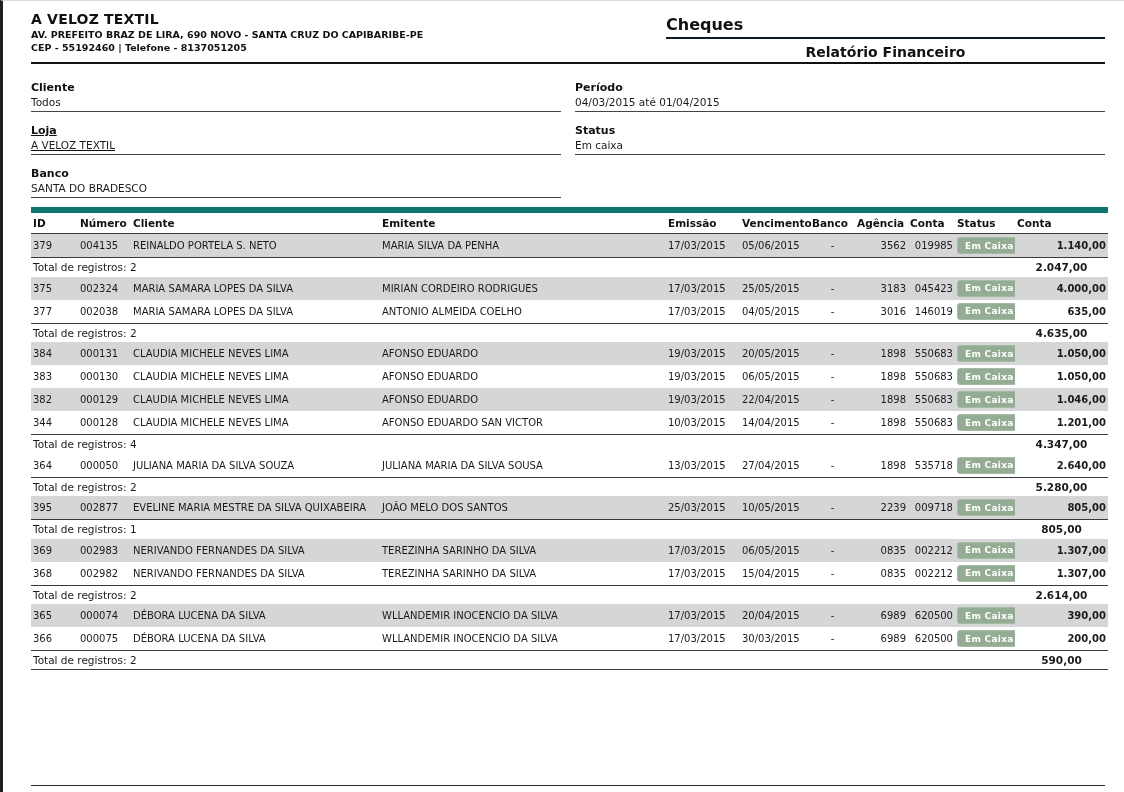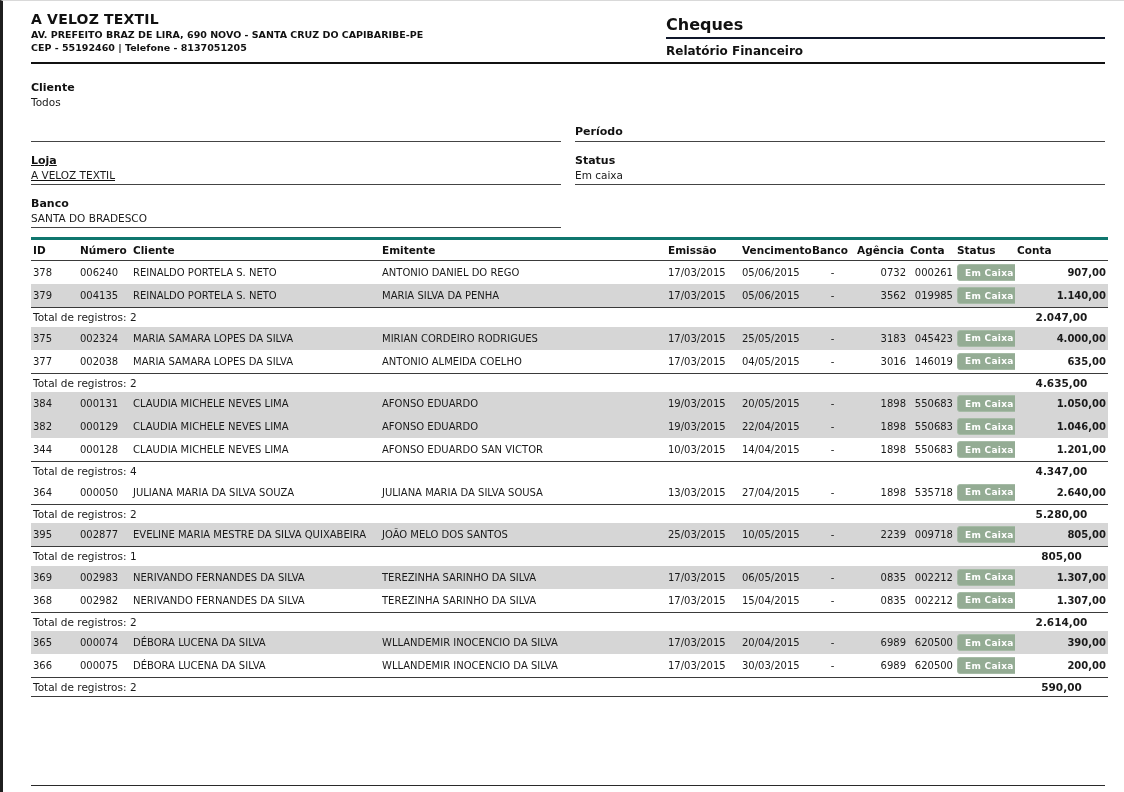--- a/index.html
+++ b/index.html
@@ -13,34 +13,34 @@
     position:relative;
     overflow:hidden;
   }
   .page { padding:10px 19px 0 28px; position:relative; }
 
   
   .company-name { font-size:14px; font-weight:bold; letter-spacing:.2px; }
   .company-line { font-size:9.5px; font-weight:bold; margin-top:2px; }
   .report-title-block { position:absolute; top:14px; left:663px; right:19px; }
   .report-title { font-size:16px; font-weight:bold; border-bottom:2px solid #0f172a; padding-bottom:3px; }
-  .report-subtitle { font-size:12px; font-weight:bold; text-align:left; margin-top:5px; }
+  .report-subtitle { font-size:14px; font-weight:bold; text-align:center; margin-top:5px; }
   .header-rule { border:none; border-top:2px solid #111; margin-top:9px; }
 
   
   .filters { display:grid; grid-template-columns:1fr 1fr; column-gap:14px; row-gap:12px; margin-top:17px; }
   .filter-item { border-bottom:1px solid #444; padding-bottom:3px; }
   .filter-label { font-size:11px; font-weight:bold; }
   .filter-value { font-size:10.5px; margin-top:2px; color:#1a1a1a; }
 
   
   table.report { width:100%; border-collapse:collapse; table-layout:fixed; margin-top:9px; }
   table.report thead th {
     font-size:10.5px; font-weight:bold; text-align:left;
-    border-top:3px solid #0f766e; border-bottom:1px solid #3a3a3a;
+    border-top:6px solid #0f766e; border-bottom:1px solid #3a3a3a;
     padding:4px 2px; white-space:nowrap;
   }
   table.report td { font-size:10px; padding:3px 2px; white-space:nowrap; overflow:hidden; color:#1a1a1a; height:19px; vertical-align:middle; }
   tr.data-row.shaded td { background:#d6d6d6; }
   td.c-emissao, td.c-vencimento { letter-spacing:0; }
   .al-right { text-align:right; }
   .al-center { text-align:center; }
   td.c-valor, th.h-valor { text-align:right; font-weight:bold; }
   tr.total-row td { border-top:1px solid #3a3a3a; }
   tr.total-row td.total-label { font-size:10.5px; }
@@ -72,22 +72,23 @@
     <div class="report-subtitle">Relatório Financeiro</div>
   </div>
 
   <hr class="header-rule">
 
   <div class="filters" id="filters">
       <div class="filter-item" style="grid-area: 1 / 1;">
         <div class="filter-label">Cliente</div>
         <div class="filter-value">Todos</div>
       </div>
-      <div class="filter-item" style="grid-area: 1 / 2; margin-top: 44px;">
+      <div class="filter-item" style="grid-area: 1 / 2;">
         <div class="filter-label">Período</div>
+        <div class="filter-value">04/03/2015 até 01/04/2015</div>
       </div>
       <div class="filter-item" style="grid-area: 2 / 1; text-decoration: underline;">
         <div class="filter-label">Loja</div>
         <div class="filter-value">A VELOZ TEXTIL</div>
       </div>
       <div class="filter-item" style="grid-area: 2 / 2;">
         <div class="filter-label">Status</div>
         <div class="filter-value">Em caixa</div>
       </div>
       <div class="filter-item" style="grid-area: 3 / 1;">
@@ -119,33 +120,20 @@
           <th class="h-emissao ">Emissão</th>
           <th class="h-vencimento ">Vencimento</th>
           <th class="h-banco al-center">Banco</th>
           <th class="h-agencia al-right">Agência</th>
           <th class="h-conta al-right">Conta</th>
           <th class="h-status al-center">Status</th>
           <th class="h-valor ">Conta</th>
         </tr>
     </thead>
     <tbody id="table-body">
-        <tr class="data-row">
-          <td class="c-id ">378</td>
-          <td class="c-numero ">006240</td>
-          <td class="c-cliente ">REINALDO PORTELA S. NETO</td>
-          <td class="c-emitente ">ANTONIO DANIEL DO REGO</td>
-          <td class="c-emissao ">17/03/2015</td>
-          <td class="c-vencimento ">05/06/2015</td>
-          <td class="c-banco al-center">-</td>
-          <td class="c-agencia al-right">0732</td>
-          <td class="c-conta al-right">000261</td>
-          <td class="c-status al-center"><span class="badge">Em Caixa</span></td>
-          <td class="c-valor ">907,00</td>
-        </tr>
         <tr class="data-row shaded">
           <td class="c-id ">379</td>
           <td class="c-numero ">004135</td>
           <td class="c-cliente ">REINALDO PORTELA S. NETO</td>
           <td class="c-emitente ">MARIA SILVA DA PENHA</td>
           <td class="c-emissao ">17/03/2015</td>
           <td class="c-vencimento ">05/06/2015</td>
           <td class="c-banco al-center">-</td>
           <td class="c-agencia al-right">3562</td>
           <td class="c-conta al-right">019985</td>
@@ -192,20 +180,33 @@
           <td class="c-cliente ">CLAUDIA MICHELE NEVES LIMA</td>
           <td class="c-emitente ">AFONSO EDUARDO</td>
           <td class="c-emissao ">19/03/2015</td>
           <td class="c-vencimento ">20/05/2015</td>
           <td class="c-banco al-center">-</td>
           <td class="c-agencia al-right">1898</td>
           <td class="c-conta al-right">550683</td>
           <td class="c-status al-center"><span class="badge">Em Caixa</span></td>
           <td class="c-valor ">1.050,00</td>
         </tr>
+        <tr class="data-row">
+          <td class="c-id ">383</td>
+          <td class="c-numero ">000130</td>
+          <td class="c-cliente ">CLAUDIA MICHELE NEVES LIMA</td>
+          <td class="c-emitente ">AFONSO EDUARDO</td>
+          <td class="c-emissao ">19/03/2015</td>
+          <td class="c-vencimento ">06/05/2015</td>
+          <td class="c-banco al-center">-</td>
+          <td class="c-agencia al-right">1898</td>
+          <td class="c-conta al-right">550683</td>
+          <td class="c-status al-center"><span class="badge">Em Caixa</span></td>
+          <td class="c-valor ">1.050,00</td>
+        </tr>
         <tr class="data-row shaded">
           <td class="c-id ">382</td>
           <td class="c-numero ">000129</td>
           <td class="c-cliente ">CLAUDIA MICHELE NEVES LIMA</td>
           <td class="c-emitente ">AFONSO EDUARDO</td>
           <td class="c-emissao ">19/03/2015</td>
           <td class="c-vencimento ">22/04/2015</td>
           <td class="c-banco al-center">-</td>
           <td class="c-agencia al-right">1898</td>
           <td class="c-conta al-right">550683</td>

